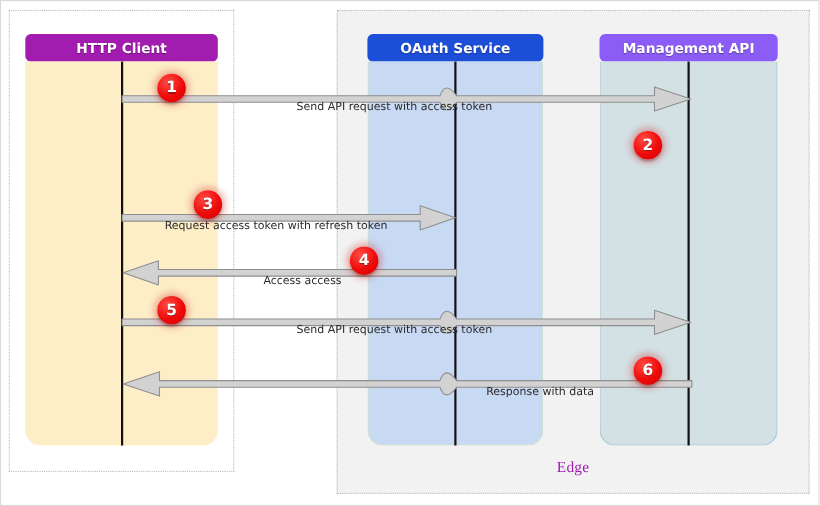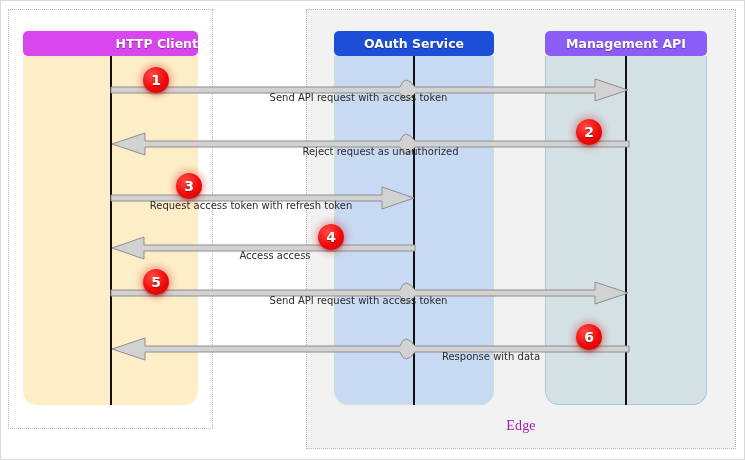--- a/index.html
+++ b/index.html
@@ -21,21 +21,21 @@
   .actor{position:absolute;}
   .actor-head{position:absolute;left:0;top:0;height:25px;line-height:25px;
               text-align:center;color:#ffffff;font-size:12.5px;font-weight:bold;
               border-radius:5px;box-sizing:border-box;
               text-shadow:0 1px 1px rgba(0,0,0,.35);}
   .actor-body{position:absolute;left:0;box-sizing:border-box;
               border-radius:0 0 14px 14px;}
   .lifeline{position:absolute;width:2px;background:#111111;}
 
   
-  #a-client .actor-head{background:#d946ef;text-align:right;}
+  #a-client .actor-head{background:#a21caf;}
   #a-client .actor-body{background:#fdeec8;}
   
   #a-oauth .actor-head{background:#1d4ed8;}
   #a-oauth .actor-body{background:#c8d9f3;border:1px solid #cfe0cb;border-top:none;}
   
   #a-mgmt .actor-head{background:#8b5cf6;}
   #a-mgmt .actor-body{background:#d3e1e5;border:1px solid #a9c8da;border-top:none;}
 
   
   .msg{position:absolute;height:22px;}
@@ -83,27 +83,20 @@
 
   <div class="msg" style="left:110px;top:86px;width:518px;">
     <svg width="518" height="34" viewBox="0 0 518 34" style="top:-8px;">
       <path d="M0,8 L289,8 Q294,-6 304,8 L484,8 L484,0 L517,11 L484,22 L484,14
                L304,14 Q294,28 289,14 L0,14 Z" fill="#d2d2d2" stroke="#8e8e8e" stroke-width="1" stroke-linejoin="round"></path>
     </svg>
     <div class="msg-label" style="left:0;width:495px;">Send API request with access token</div>
   </div>
   <div class="badge" style="left:142px;top:66px;">1</div>
 
-  <div class="msg" style="left:110px;top:140px;width:518px;">
-    <svg width="518" height="34" viewBox="0 0 518 34" style="top:-8px;">
-      <path d="M518,8 L304,8 Q294,-6 289,8 L34,8 L34,0 L1,11 L34,22 L34,14
-               L289,14 Q294,28 304,14 L518,14 Z" fill="#d2d2d2" stroke="#8e8e8e" stroke-width="1" stroke-linejoin="round"></path>
-    </svg>
-    <div class="msg-label" style="left:22px;width:495px;">Reject request as unauthorized</div>
-  </div>
   <div class="badge" style="left:575px;top:118px;">2</div>
 
   <div class="msg" style="left:110px;top:194px;width:304px;">
     <svg width="304" height="26" viewBox="0 0 304 26" style="top:-4px;">
       <path d="M0,4 L271,4 L271,-4 L303,7 L271,18 L271,10 L0,10 Z" fill="#d2d2d2" stroke="#8e8e8e" stroke-width="1" stroke-linejoin="round"></path>
     </svg>
     <div class="msg-label" style="left:0;width:280px;">Request access token with refresh token</div>
   </div>
   <div class="badge" style="left:175px;top:172px;">3</div>
 

